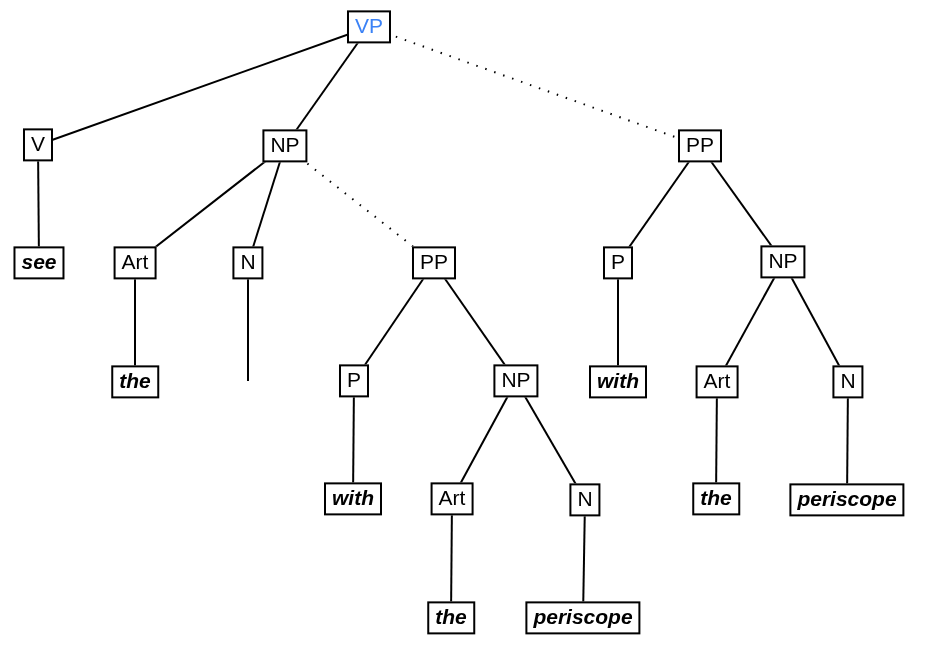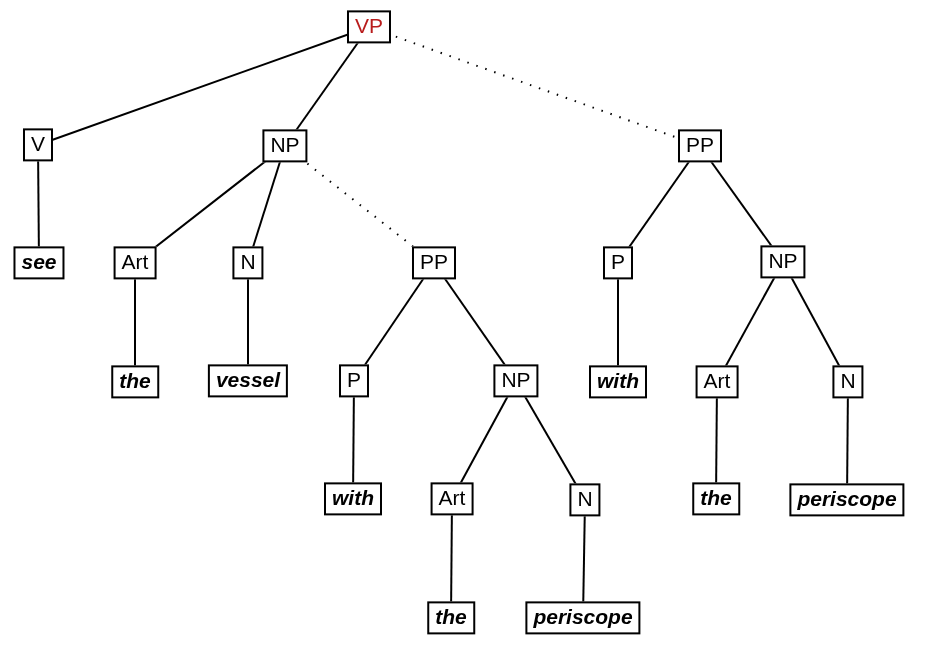--- a/index.html
+++ b/index.html
@@ -70,32 +70,31 @@
       <line x1="452" y1="499" x2="451" y2="618" class="solid"></line>
       <line x1="585" y1="500" x2="583" y2="618" class="solid"></line>
       <line x1="700" y1="146" x2="618" y2="263" class="solid"></line>
       <line x1="700" y1="146" x2="783" y2="262" class="solid"></line>
       <line x1="618" y1="263" x2="618" y2="382" class="solid"></line>
       <line x1="783" y1="262" x2="717" y2="382" class="solid"></line>
       <line x1="783" y1="262" x2="848" y2="382" class="solid"></line>
       <line x1="717" y1="382" x2="716" y2="499" class="solid"></line>
       <line x1="848" y1="382" x2="847" y2="500" class="solid"></line>
     </svg>
-<div class="node" style="left: 369px; top: 27px; border-color: rgb(0, 0, 0); color: #b91c1c;">VP</div>
+<div class="node" style="left: 369px; top: 27px; border-color: rgb(0, 0, 0); color: #3b82f6;">VP</div>
     <div class="node" style="left: 38px; top: 145px; border-color: rgb(0, 0, 0); color: rgb(0, 0, 0);">V</div>
     <div class="node" style="left: 285px; top: 146px; border-color: rgb(0, 0, 0); color: rgb(0, 0, 0);">NP</div>
     <div class="node" style="left: 700px; top: 146px; border-color: rgb(0, 0, 0); color: rgb(0, 0, 0);">PP</div>
     <div class="node italic" style="left: 39px; top: 263px; border-color: rgb(0, 0, 0); color: rgb(0, 0, 0);">see</div>
     <div class="node" style="left: 135px; top: 263px; border-color: rgb(0, 0, 0); color: rgb(0, 0, 0);">Art</div>
     <div class="node" style="left: 248px; top: 263px; border-color: rgb(0, 0, 0); color: rgb(0, 0, 0);">N</div>
     <div class="node" style="left: 434px; top: 263px; border-color: rgb(0, 0, 0); color: rgb(0, 0, 0);">PP</div>
     <div class="node" style="left: 618px; top: 263px; border-color: rgb(0, 0, 0); color: rgb(0, 0, 0);">P</div>
     <div class="node" style="left: 783px; top: 262px; border-color: rgb(0, 0, 0); color: rgb(0, 0, 0);">NP</div>
     <div class="node italic" style="left: 135px; top: 382px; border-color: rgb(0, 0, 0); color: rgb(0, 0, 0);">the</div>
-    <div class="node italic" style="left: 248px; top: 381px; border-color: rgb(0, 0, 0); color: rgb(0, 0, 0);">vessel</div>
     <div class="node" style="left: 354px; top: 381px; border-color: rgb(0, 0, 0); color: rgb(0, 0, 0);">P</div>
     <div class="node" style="left: 516px; top: 381px; border-color: rgb(0, 0, 0); color: rgb(0, 0, 0);">NP</div>
     <div class="node italic" style="left: 618px; top: 382px; border-color: rgb(0, 0, 0); color: rgb(0, 0, 0);">with</div>
     <div class="node" style="left: 717px; top: 382px; border-color: rgb(0, 0, 0); color: rgb(0, 0, 0);">Art</div>
     <div class="node" style="left: 848px; top: 382px; border-color: rgb(0, 0, 0); color: rgb(0, 0, 0);">N</div>
     <div class="node italic" style="left: 353px; top: 499px; border-color: rgb(0, 0, 0); color: rgb(0, 0, 0);">with</div>
     <div class="node" style="left: 452px; top: 499px; border-color: rgb(0, 0, 0); color: rgb(0, 0, 0);">Art</div>
     <div class="node" style="left: 585px; top: 500px; border-color: rgb(0, 0, 0); color: rgb(0, 0, 0);">N</div>
     <div class="node italic" style="left: 716px; top: 499px; border-color: rgb(0, 0, 0); color: rgb(0, 0, 0);">the</div>
     <div class="node italic" style="left: 847px; top: 500px; border-color: rgb(0, 0, 0); color: rgb(0, 0, 0);">periscope</div>

